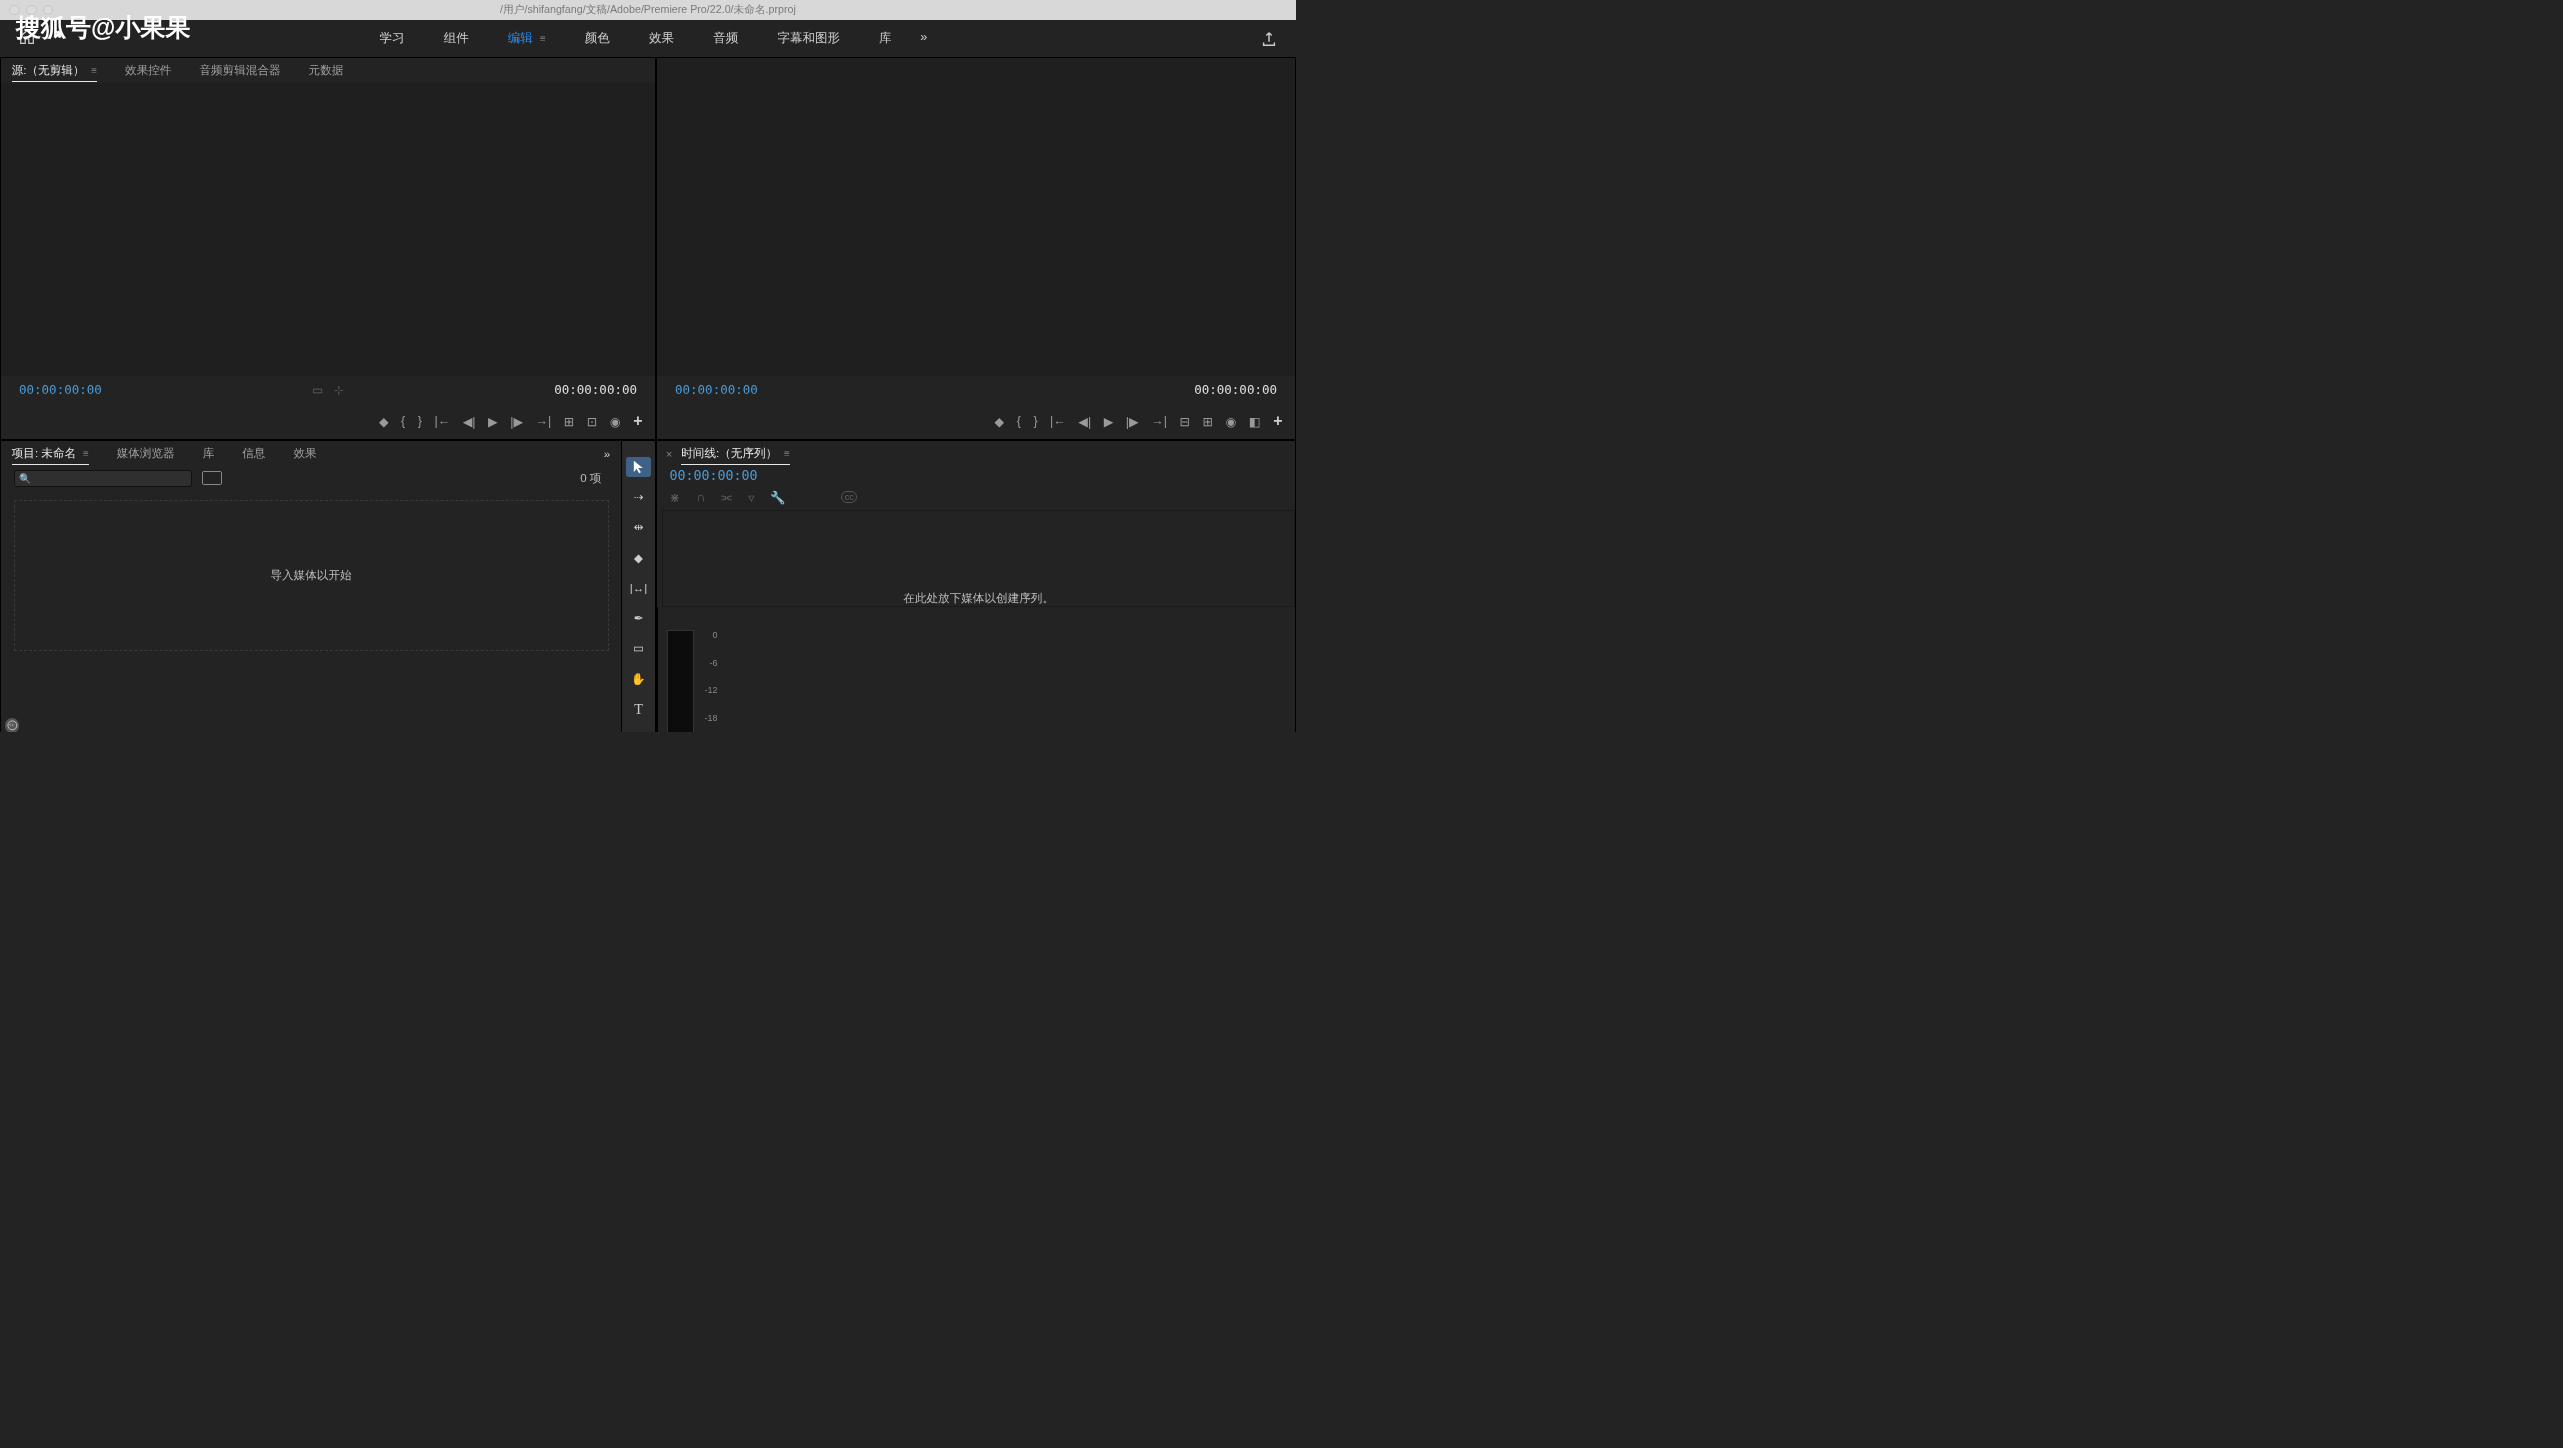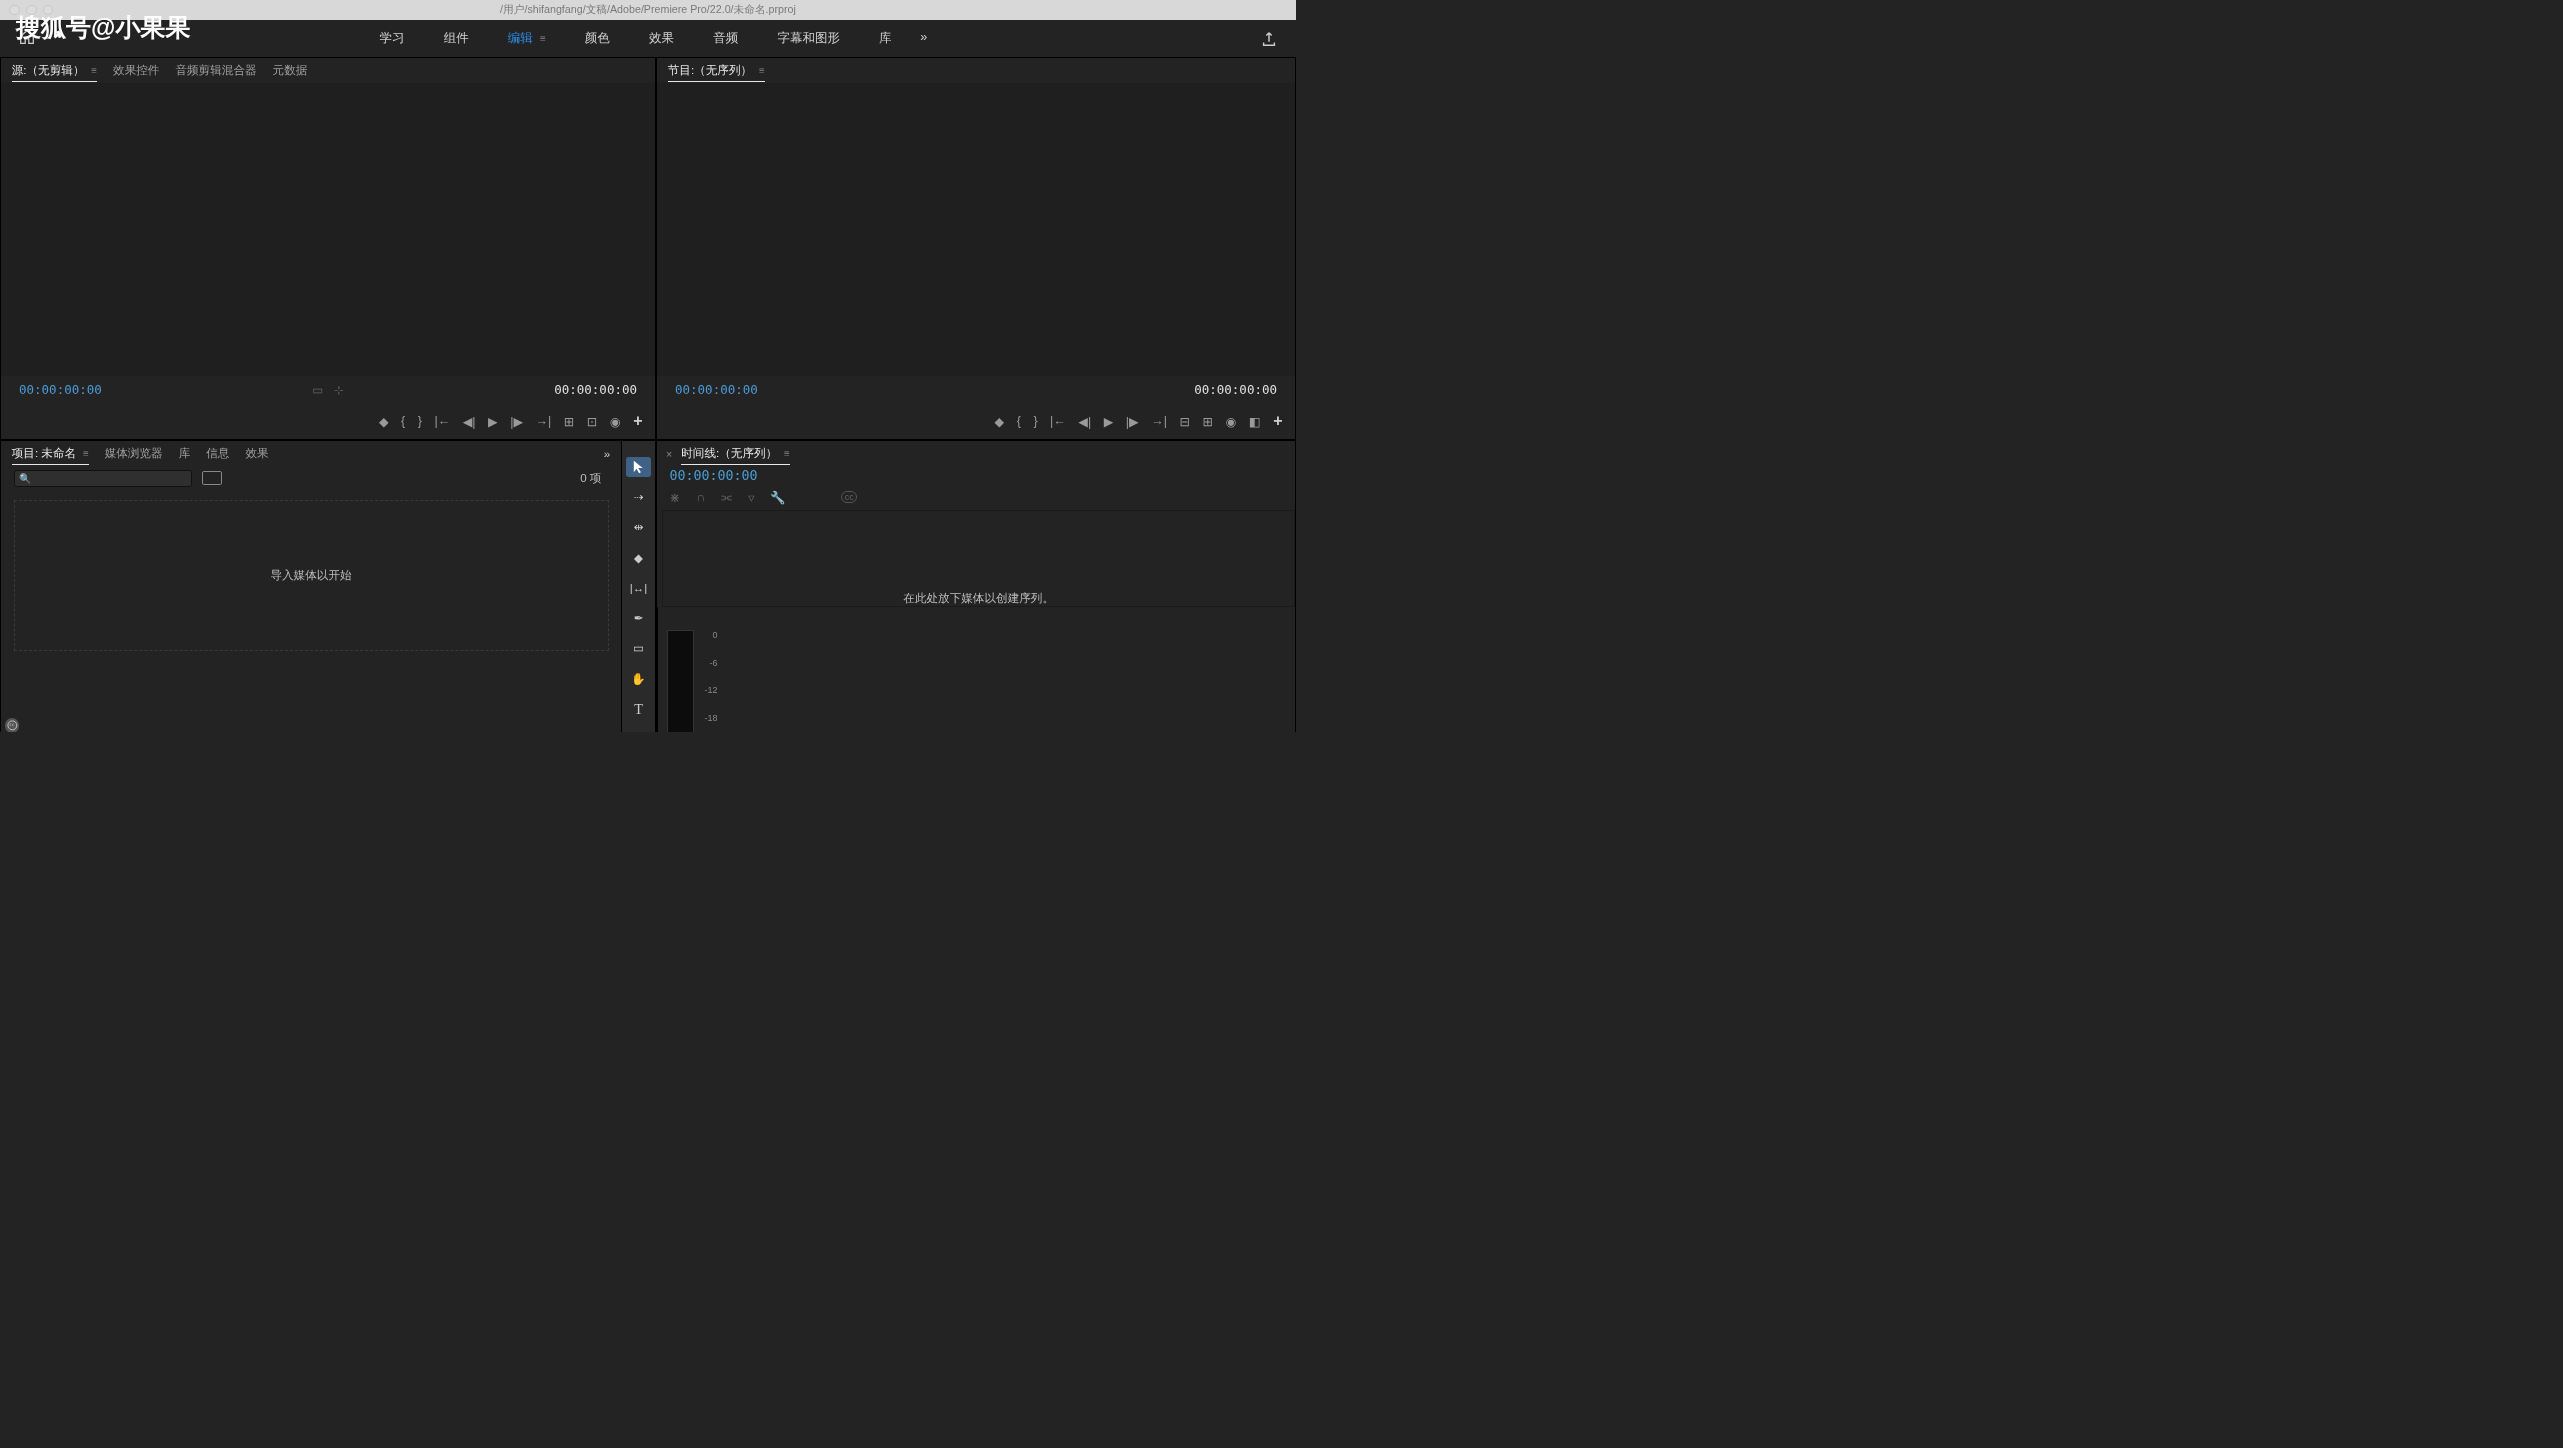--- a/index.html
+++ b/index.html
@@ -23,21 +23,21 @@
 .workspace-tab .menu-ind { margin-left: 7.1px; color: #888; font-size: 9.8px; }
 .workspace-overflow { padding: 9px; color: #d0d0d0; font-size: 12.5px; cursor: pointer; }
 .spacer { flex: 1; }
 .export-icon { color: #d0d0d0; font-size: 16px; cursor: pointer; }
 
 
 .main-grid { display: grid; grid-template-columns: 656px 1fr; grid-template-rows: 383px 1fr; height: calc(100% - 55px - 18px); }
 
 
 .panel { background: #232323; border: 0.9px solid #000; position: relative; display: flex; flex-direction: column; }
-.panel-tabs { display: flex; align-items: center; height: 25px; padding: 0 10.7px; gap: 16px; }
+.panel-tabs { display: flex; align-items: center; height: 25px; padding: 0 10.7px; gap: 28px; }
 .panel-tab { color: #a0a0a0; padding: 3.6px 0; cursor: pointer; font-size: 11.6px; white-space: nowrap; }
 .panel-tab.active { color: #e8e8e8; border-bottom: 1.8px solid #e8e8e8; }
 .panel-menu { color: #888; font-size: 9.8px; margin-left: 3.6px; cursor: pointer; }
 .panel-tabs .overflow { color: #d0d0d0; cursor: pointer; }
 
 
 .monitor-body { flex: 1; background: #1f1f1f; position: relative; }
 .timecode-row { display: flex; align-items: center; padding: 0 18px; height: 27px; }
 .timecode { color: #4a9cd8; font-family: monospace; font-size: 12.5px; }
 .tc-right { margin-left: auto; color: #e0e0e0; }
@@ -165,23 +165,20 @@
       <span class="ctrl">|▶</span>
       <span class="ctrl">→|</span>
       <span class="ctrl">⊞</span>
       <span class="ctrl">⊡</span>
       <span class="ctrl">◉</span>
       <span class="ctrl plus-btn">+</span>
     </div>
   </div>
 
   <div class="panel">
-    <div class="panel-tabs">
-      <span class="panel-tab active"><span>节目:（无序列）</span> <span class="panel-menu">≡</span></span>
-    </div>
     <div class="monitor-body"></div>
     <div class="timecode-row">
       <span class="timecode">00:00:00:00</span>
       <span class="timecode tc-right">00:00:00:00</span>
     </div>
     <div class="monitor-controls">
       <span class="leading-spacer"></span>
       <span class="ctrl">◆</span>
       <span class="ctrl">{</span>
       <span class="ctrl">}</span>

